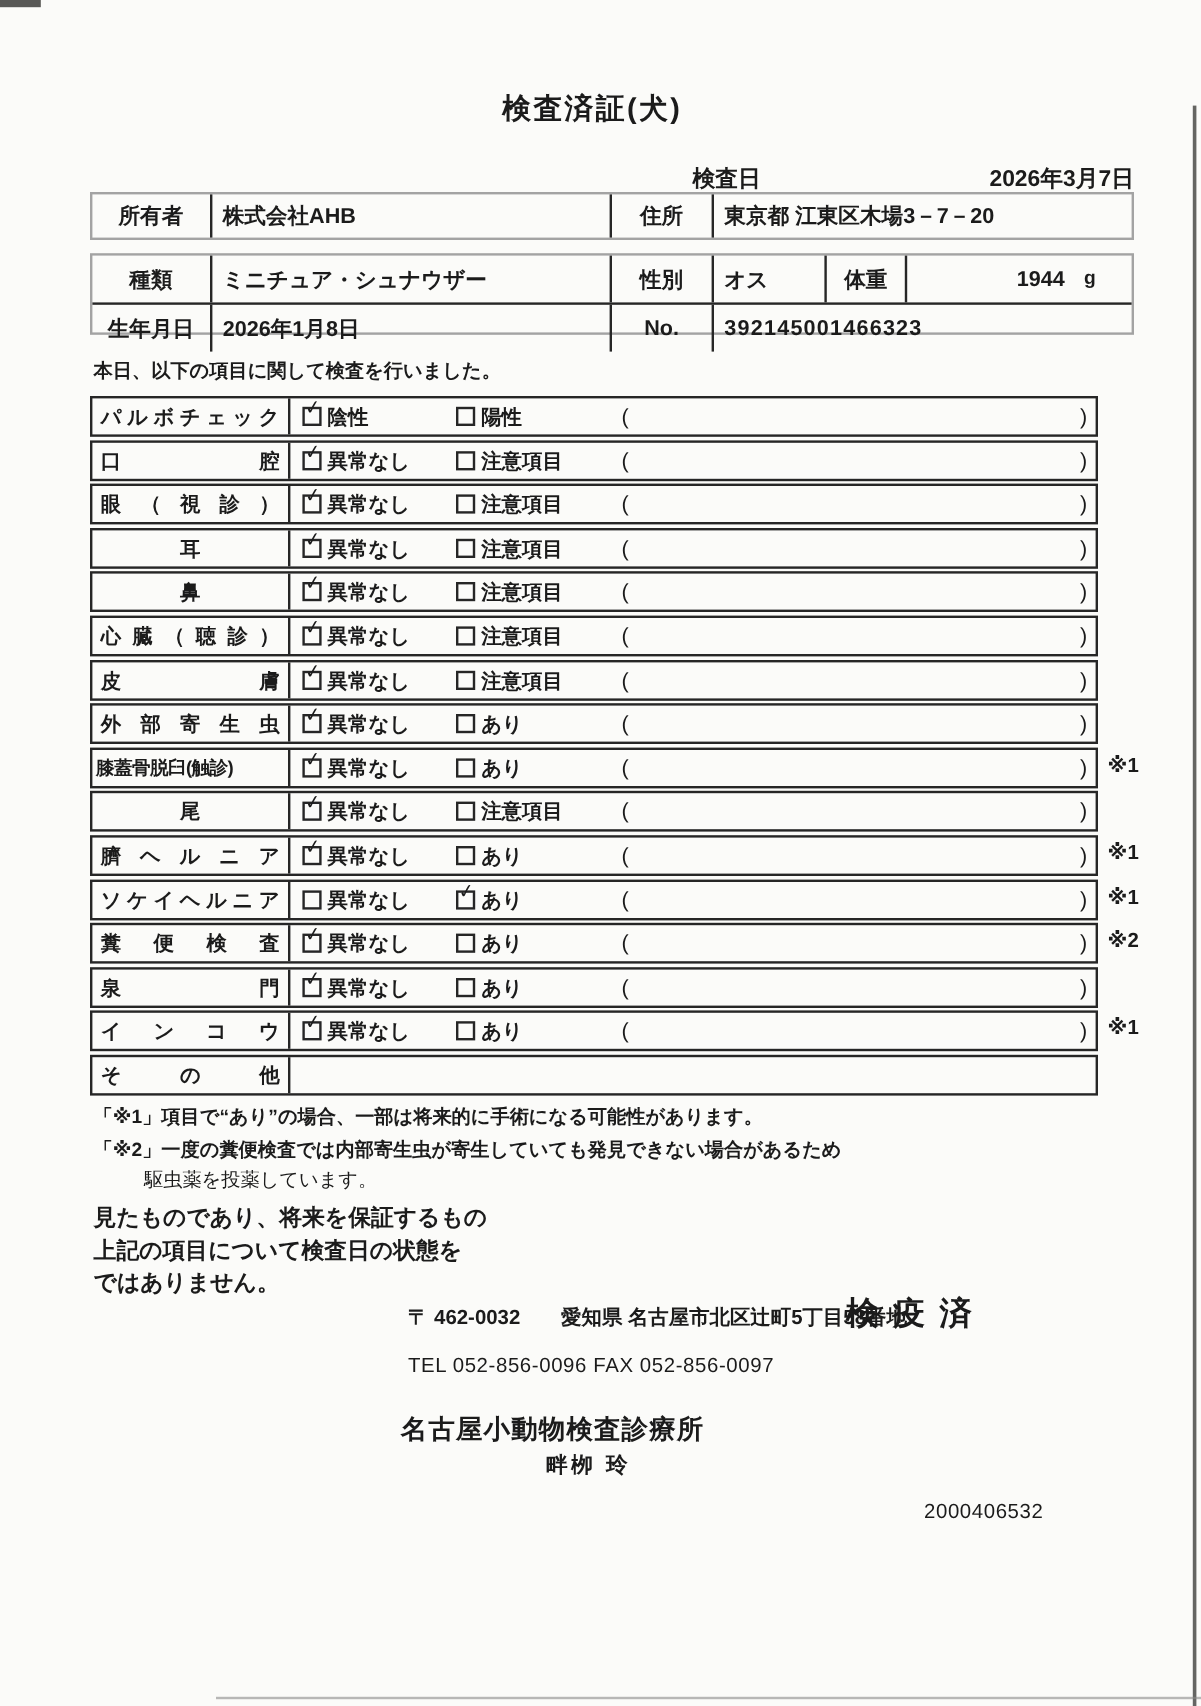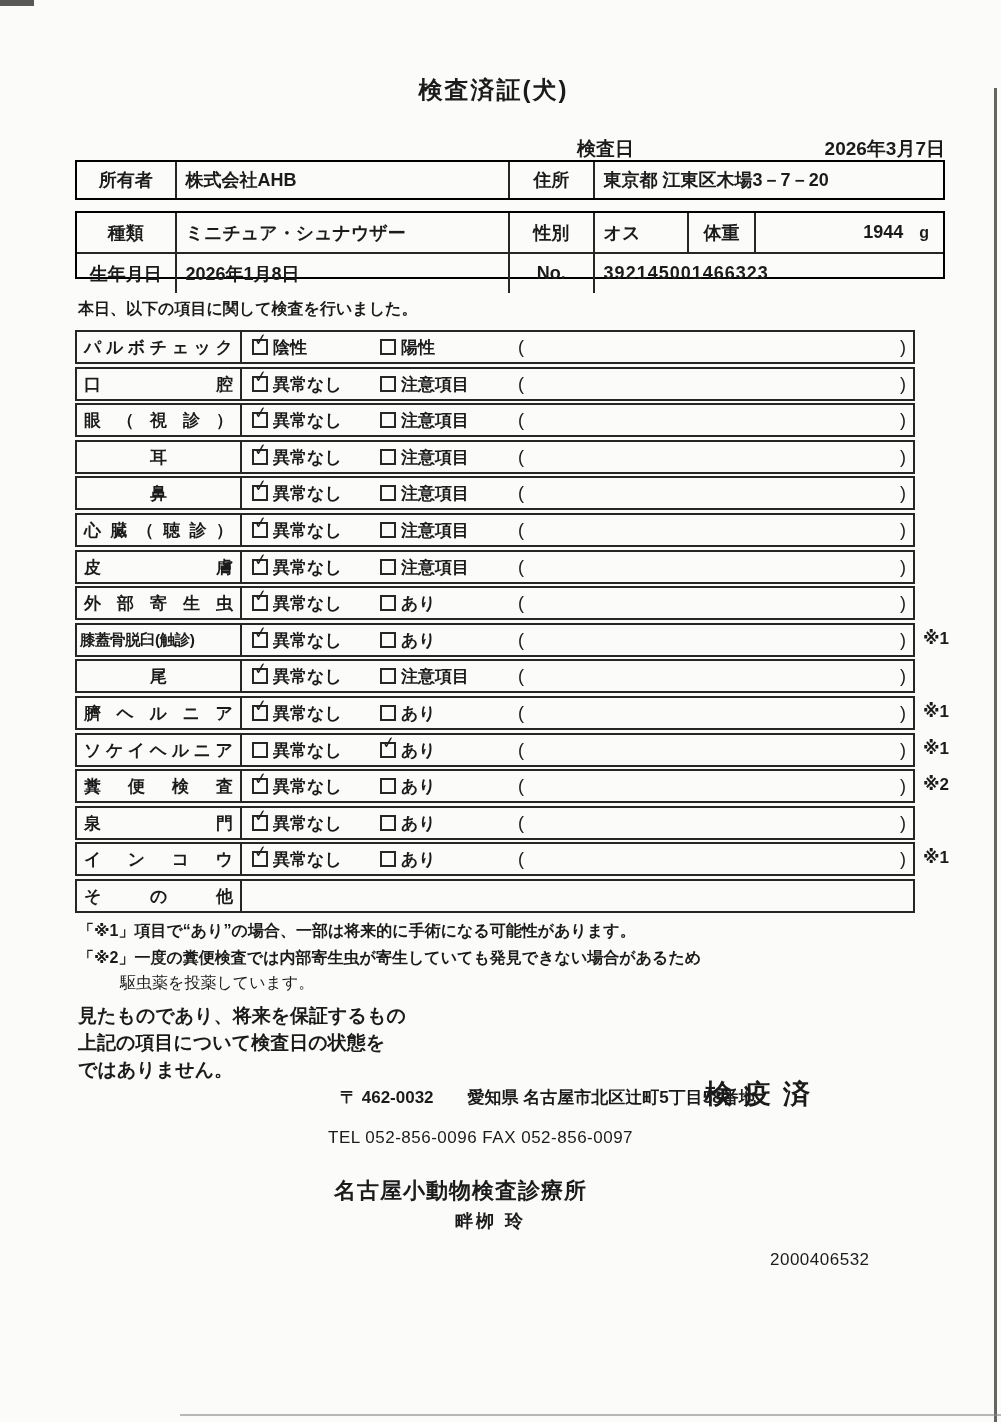--- a/index.html
+++ b/index.html
@@ -8,31 +8,31 @@
     background:#fbfbf9;overflow:hidden;
     font-family:"Liberation Sans","DejaVu Sans",sans-serif;
     color:#1b1b1b;
   }
   .abs{position:absolute;}
   
   .title{left:0;right:14px;top:74px;text-align:center;font-size:24px;font-weight:700;letter-spacing:2px;}
   .date-label{left:577px;top:136px;font-size:19px;font-weight:600;}
   .date-value{left:805px;top:136px;width:140px;text-align:right;font-size:19px;font-weight:600;}
   
-  .box{border:2px solid #000000;box-sizing:border-box;background:#fbfbf9;}
+  .box{border:2px solid #a3a3a3;box-sizing:border-box;background:#fbfbf9;}
   .t1{left:75px;top:160px;width:870px;height:40px;display:flex;}
   .t2{left:75px;top:211px;width:870px;height:68px;}
   .trow{display:flex;height:39px;}
   .trow.first{border-bottom:2px solid #262626;}
   .cell{box-sizing:border-box;display:flex;align-items:center;font-size:18px;height:100%;}
   .cell.hd{justify-content:center;font-weight:600;}
   .cell.val{padding-left:9px;font-weight:600;}
   .br{border-right:2px solid #262626;}
   .w100{width:100px;}.w335{width:335px;}.w85{width:85px;}.w95{width:95px;}.w67{width:67px;}.w188{width:188px;}.w350{width:350px;}
-  .weight-val{justify-content:flex-end;padding-right:14px;font-weight:600;}
+  .weight-val{justify-content:flex-end;padding-right:30px;font-weight:600;}
   .weight-unit{margin-left:16px;font-size:16px;}
   .no-val{letter-spacing:1px;}
   
   .intro{left:78px;top:299px;font-size:16px;font-weight:600;}
   
   #exam-rows{left:75px;top:330px;width:880px;height:590px;}
   .erow{position:absolute;left:0;width:880px;height:34px;}
   .ebox{position:absolute;left:0;top:0;width:840px;height:34px;border:2px solid #262626;box-sizing:border-box;display:flex;}
   .lab{width:165px;border-right:2px solid #262626;box-sizing:border-box;display:flex;align-items:center;padding:0 7px;font-size:17px;font-weight:600;}
   .lab.spread{justify-content:space-between;}
@@ -48,21 +48,21 @@
   .par-close{position:absolute;right:7px;top:0;height:30px;display:flex;align-items:center;font-size:18px;}
   .note{position:absolute;left:848px;top:5px;font-size:17px;font-weight:600;white-space:nowrap;}
   
   .fn1{left:78px;top:921px;font-size:16px;font-weight:600;}
   .fn2a{left:78px;top:948px;font-size:16px;font-weight:600;}
   .fn2b{left:120px;top:973px;font-size:16px;font-weight:400;}
   .statement{left:78px;top:1002px;font-size:19px;font-weight:700;line-height:27px;}
   .stamp{left:705px;top:1076px;font-size:27px;font-weight:600;letter-spacing:12px;}
   .postal{left:340px;top:1086px;font-size:17px;font-weight:600;}
   .postal .gap{display:inline-block;width:34px;}
-  .tel{left:328px;top:1128px;font-size:17px;font-weight:500;letter-spacing:0.5px;}
+  .tel{left:340px;top:1128px;font-size:17px;font-weight:500;letter-spacing:0.5px;}
   .clinic{left:334px;top:1176px;font-size:22px;font-weight:600;letter-spacing:1px;}
   .vet{left:455px;top:1209px;font-size:18px;font-weight:600;letter-spacing:3px;}
   .serial{left:770px;top:1250px;font-size:17px;font-weight:500;letter-spacing:0.5px;}
   
   .edge-right{left:994px;top:88px;width:3px;height:1334px;background:#4a4a48;opacity:.85;}
   .edge-bottom{left:180px;top:1414px;width:821px;height:2px;background:#8a8a88;opacity:.6;}
   .corner-mark{left:0;top:0;width:34px;height:6px;background:#2f2f2d;opacity:.8;}
 </style>
 </head>
 <body>

